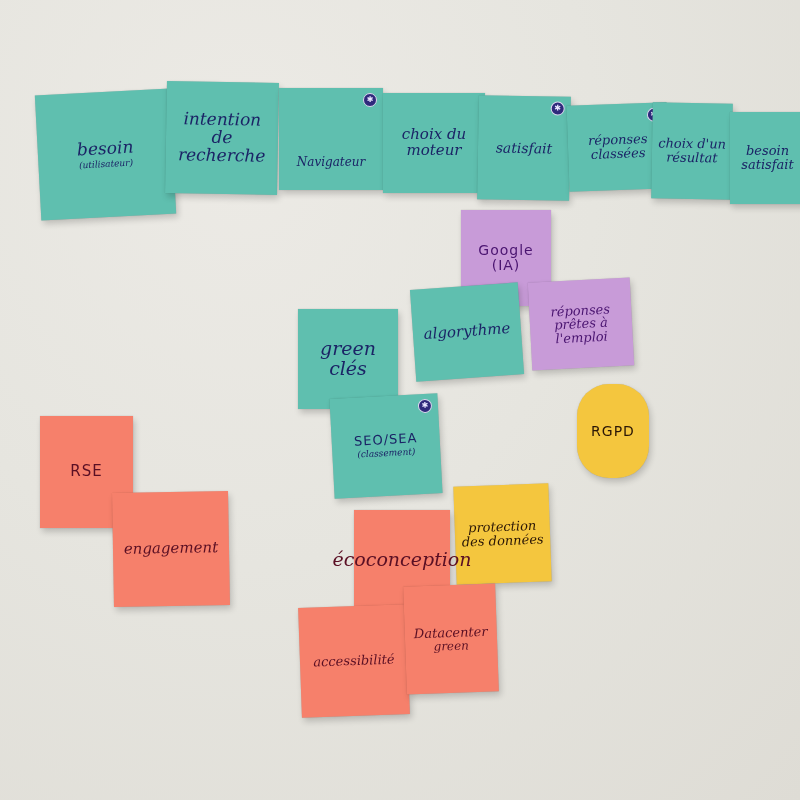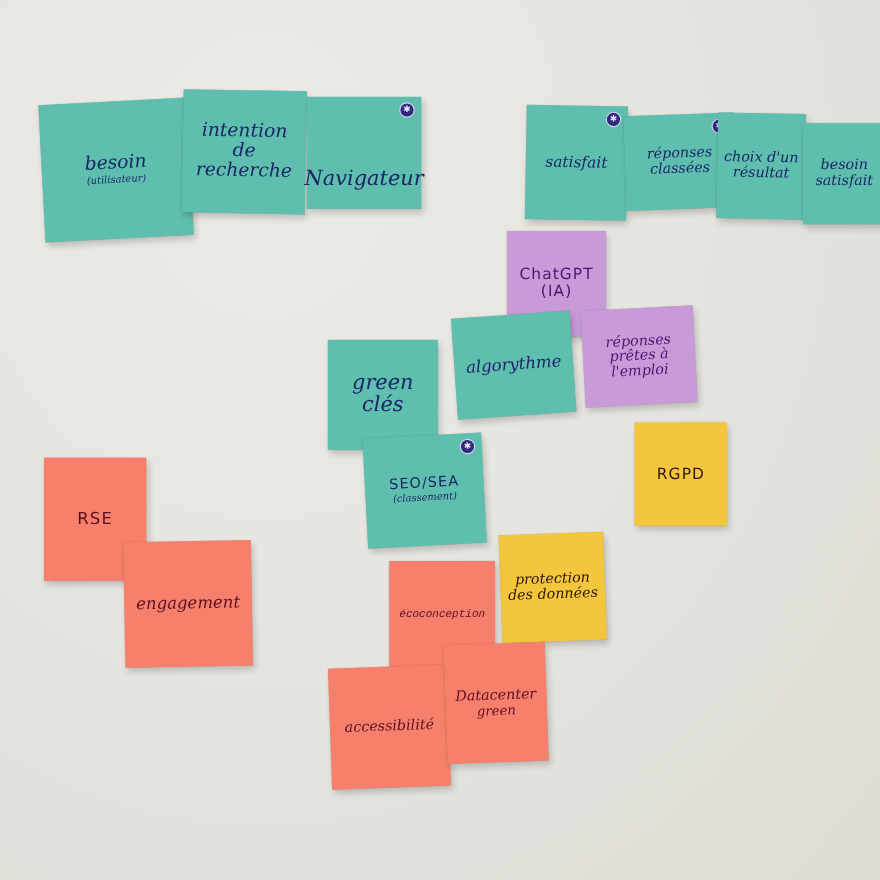--- a/index.html
+++ b/index.html
@@ -45,23 +45,26 @@
     <span class="main">besoin</span>
     <span class="sub">(utilisateur)</span>
   </div>
 
   <div class="note teal" style="left:166px;top:82px;width:112px;height:112px;transform:rotate(1deg);">
     <span class="main">intention de recherche</span>
   </div>
 
   <div class="note teal" style="left:279px;top:88px;width:104px;height:102px;">
     <span class="badge">✱</span>
-    <span class="main" style="font-size:19px;margin-top:47px;">Navigateur</span>
+    <span class="main" style="font-size:12px;margin-top:47px;">Navigateur</span>
   </div>
 
+  <div class="note teal" style="left:383px;top:93px;width:102px;height:100px;">
+    <span class="main" style="font-size:15px;">choix du moteur</span>
+  </div>
 
   <div class="note teal" style="left:478px;top:96px;width:92px;height:104px;transform:rotate(1deg);">
     <span class="badge">✱</span>
     <span class="main" style="font-size:14px;">satisfait</span>
   </div>
 
   <div class="note teal" style="left:568px;top:104px;width:100px;height:86px;transform:rotate(-2deg);">
     <span class="badge">✱</span>
     <span class="main" style="font-size:13px;">réponses classées</span>
   </div>
@@ -69,21 +72,21 @@
   <div class="note teal" style="left:652px;top:103px;width:80px;height:96px;transform:rotate(1deg);">
     <span class="main" style="font-size:13px;">choix d'un résultat</span>
   </div>
 
   <div class="note teal" style="left:730px;top:112px;width:75px;height:92px;">
     <span class="main" style="font-size:13px;">besoin satisfait</span>
   </div>
 
 
   <div class="note purple" style="left:461px;top:210px;width:90px;height:96px;">
-    <span class="main print" style="font-size:14px;">ChatGPT</span>
+    <span class="main print" style="font-size:14px;">Google</span>
     <span class="main print" style="font-size:14px;text-align:right;">(IA)</span>
   </div>
 
   <div class="note purple" style="left:530px;top:280px;width:102px;height:88px;transform:rotate(-3deg);">
     <span class="main" style="font-size:13px;">réponses prêtes à l'emploi</span>
   </div>
 
   <div class="note teal" style="left:298px;top:309px;width:100px;height:100px;">
     <span class="main" style="font-size:19px;">green clés</span>
   </div>
@@ -91,39 +94,39 @@
   <div class="note teal" style="left:413px;top:286px;width:108px;height:92px;transform:rotate(-4deg);">
     <span class="main" style="font-size:15px;">algorythme</span>
   </div>
 
   <div class="note teal" style="left:332px;top:396px;width:108px;height:100px;transform:rotate(-3deg);">
     <span class="badge">✱</span>
     <span class="main print" style="font-size:13px;">SEO/SEA</span>
     <span class="sub">(classement)</span>
   </div>
 
-  <div class="note yellow" style="left:577px;top:384px;width:84px;height:94px;">
+  <div class="note yellow" style="left:577px;top:384px;width:72px;height:94px;border-radius:32px;">
     <span class="main print" style="font-size:14px;">RGPD</span>
   </div>
 
   <div class="note yellow" style="left:455px;top:485px;width:95px;height:98px;transform:rotate(-2deg);">
     <span class="main" style="font-size:13px;">protection des données</span>
   </div>
 
   <div class="note coral" style="left:40px;top:416px;width:93px;height:112px;">
     <span class="main print" style="font-size:15px;">RSE</span>
   </div>
 
 
   <div class="note coral" style="left:113px;top:492px;width:116px;height:114px;transform:rotate(-1deg);">
     <span class="main" style="font-size:15px;">engagement</span>
   </div>
 
   <div class="note coral" style="left:354px;top:510px;width:96px;height:100px;">
-    <span class="main" style="font-size:10px;font-family:Liberation Mono, monospace;">écoconception</span>
+    <span class="main" style="font-size:19px;">écoconception</span>
   </div>
 
   <div class="note coral" style="left:300px;top:606px;width:108px;height:110px;transform:rotate(-2deg);">
     <span class="main" style="font-size:13px;">accessibilité</span>
   </div>
 
   <div class="note coral" style="left:405px;top:585px;width:92px;height:108px;transform:rotate(-2deg);">
     <span class="main" style="font-size:13px;">Datacenter</span>
     <span class="main" style="font-size:12px;">green</span>
   </div>

